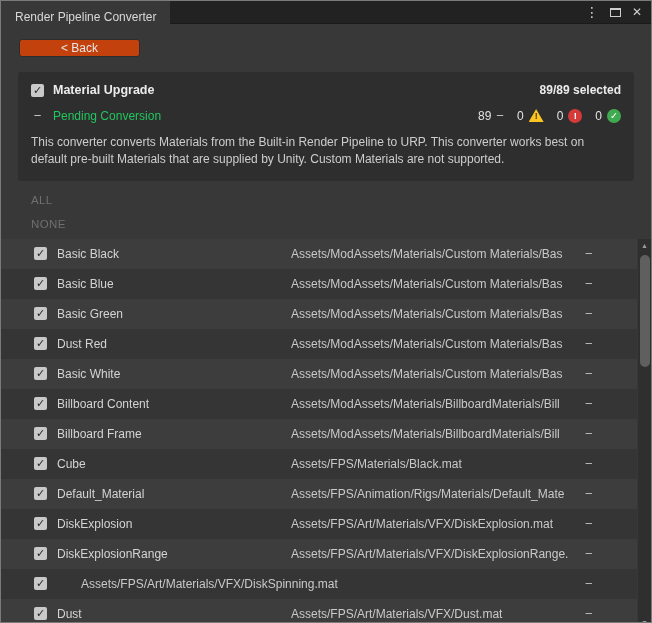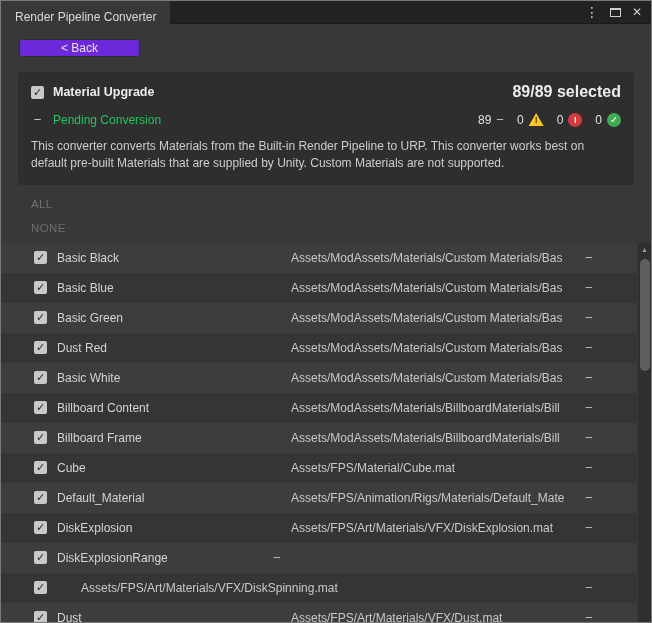--- a/index.html
+++ b/index.html
@@ -12,30 +12,30 @@
   
   .titlebar{height:22px;display:flex;align-items:stretch;background:#222222;border-bottom:1px solid #1a1a1a;}
   .tab{display:flex;align-items:center;padding:16px 14px;background:#383838;color:#d8d8d8;font-size:12px;white-space:nowrap;}
   .tb-icons{margin-left:auto;display:flex;align-items:center;gap:11px;padding:0 9px;color:#cfcfcf;}
   .menu-glyph{font-size:14px;line-height:1;}
   .max-glyph{width:9px;height:6px;border:1px solid #cfcfcf;border-top:2px solid #cfcfcf;display:inline-block;}
   .close-glyph{font-size:12px;line-height:1;}
   
   .back-btn{
     margin:15px 0 0 18px;width:121px;height:18px;box-sizing:border-box;
-    background:#6d28d9;border:1px solid #2d2d2d;border-radius:3px;
+    background:#c2410c;border:1px solid #2d2d2d;border-radius:3px;
     color:#e6e6e6;font-size:12px;display:flex;align-items:center;justify-content:center;cursor:default;
   }
   
   .panel{margin:15px 17px 0 17px;background:#2e2e2e;border-radius:3px;padding:11px 13px 12px 13px;}
   .panel-head{display:flex;align-items:center;}
   .cb{width:13px;height:13px;border-radius:2px;background:#c9c9c9;display:inline-flex;align-items:center;justify-content:center;flex:none;}
   .cb .check{color:#262626;font-size:11px;font-weight:700;line-height:1;}
   .panel-title{margin-left:9px;font-weight:700;font-size:12.5px;color:#ececec;}
-  .sel-count{margin-left:auto;font-weight:700;font-size:16px;color:#ececec;}
+  .sel-count{margin-left:auto;font-weight:700;font-size:12px;color:#ececec;}
   .pending-row{display:flex;align-items:center;margin-top:11px;}
   .mixed-dash{width:13px;text-align:center;color:#cfcfcf;font-size:13px;line-height:1;}
   .pending-label{margin-left:9px;font-size:12px;color:#22c55e;}
   .counts{margin-left:auto;display:flex;align-items:center;gap:5px;font-size:12px;color:#e2e2e2;text-align:right;}
   .count-dash{color:#c9c9c9;margin-right:8px;font-size:13px;}
   .tri{width:15px;height:13px;background:#fdc422;clip-path:polygon(50% 0,100% 100%,0 100%);
        display:inline-flex;align-items:flex-end;justify-content:center;
        font-size:9px;font-weight:700;color:#4d3a00;line-height:1.25;margin-right:8px;}
   .circ{width:14px;height:14px;border-radius:50%;display:inline-flex;align-items:center;justify-content:center;
         font-size:9.5px;font-weight:700;color:#ffffff;line-height:1;}
@@ -170,21 +170,21 @@
           </span>
         <span class="name">Billboard Frame</span>
         <span class="path">Assets/ModAssets/Materials/BillboardMaterials/Bill</span>
         <span class="status">−</span>
       </div>
       <div class="row">
         <span class="cb">
             <span class="check">✓</span>
           </span>
         <span class="name">Cube</span>
-        <span class="path">Assets/FPS/Material/Cube.mat</span>
+        <span class="path">Assets/FPS/Materials/Black.mat</span>
         <span class="status">−</span>
       </div>
       <div class="row">
         <span class="cb">
             <span class="check">✓</span>
           </span>
         <span class="name">Default_Material</span>
         <span class="path">Assets/FPS/Animation/Rigs/Materials/Default_Mate</span>
         <span class="status">−</span>
       </div>
@@ -194,20 +194,21 @@
           </span>
         <span class="name">DiskExplosion</span>
         <span class="path">Assets/FPS/Art/Materials/VFX/DiskExplosion.mat</span>
         <span class="status">−</span>
       </div>
       <div class="row">
         <span class="cb">
             <span class="check">✓</span>
           </span>
         <span class="name">DiskExplosionRange</span>
+        <span class="path">Assets/FPS/Art/Materials/VFX/DiskExplosionRange.</span>
         <span class="status">−</span>
       </div>
       <div class="row">
         <span class="cb">
             <span class="check">✓</span>
           </span>
         <span class="path">Assets/FPS/Art/Materials/VFX/DiskSpinning.mat</span>
         <span class="status">−</span>
       </div>
       <div class="row">

